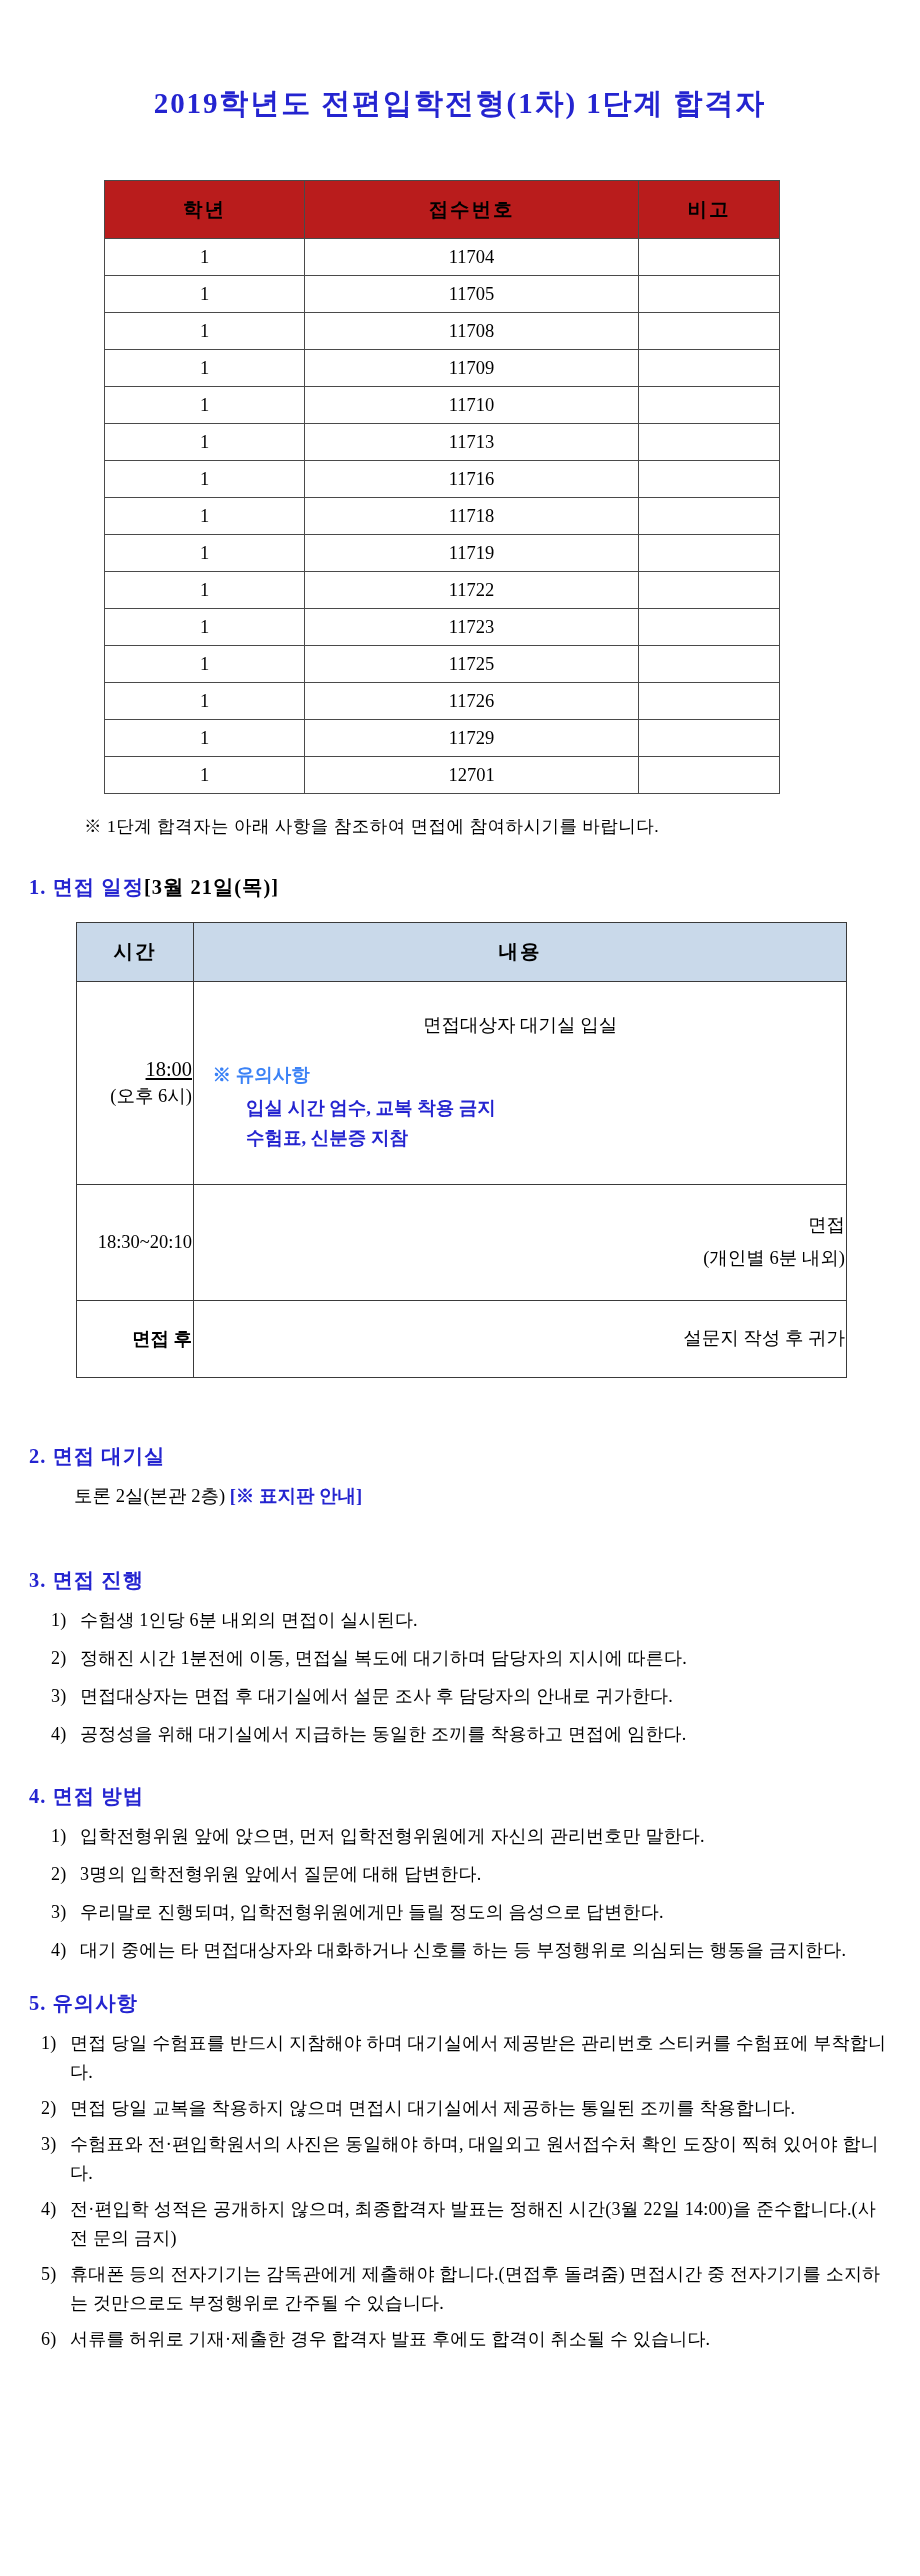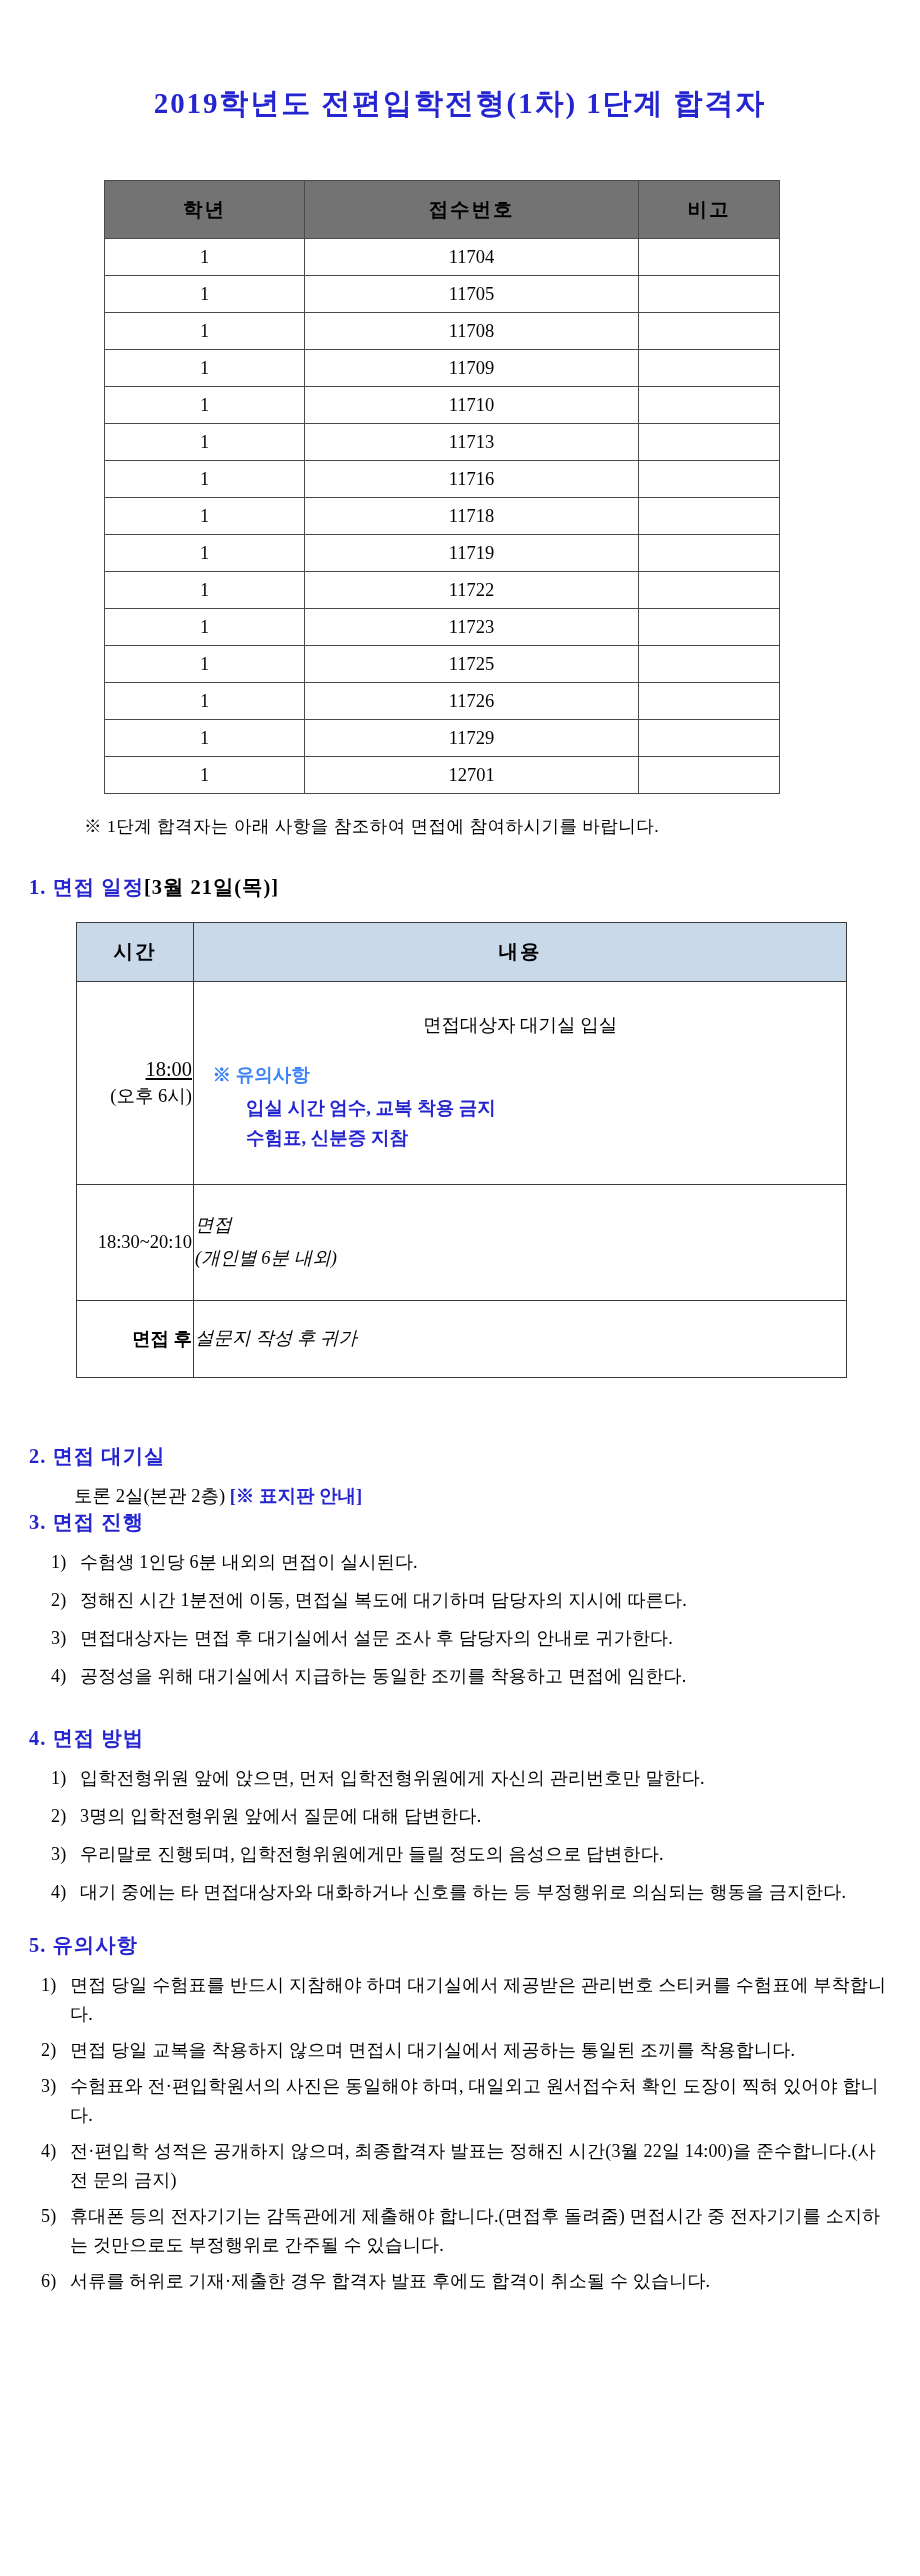--- a/index.html
+++ b/index.html
@@ -16,21 +16,21 @@
   }
 
   
   table{border-collapse:collapse;}
   .results-table{
     margin:56px 0 0 104px;width:675px;table-layout:fixed;
     border:1.9px solid #3a3a3a;
   }
   .results-table th,.results-table td{border:1px solid #4a4a4a;text-align:center;}
   .results-table th{
-    background:#737373;height:55px;font-size:19.5px;font-weight:bold;letter-spacing:1.9px;
+    background:#b91c1c;height:55px;font-size:19.5px;font-weight:bold;letter-spacing:1.9px;
   }
   .results-table td{height:34px;font-size:18.5px;}
   .col-grade{width:200px;}
   .col-number{width:334px;}
   .col-remark{width:141px;}
 
   .footnote{margin:19.5px 0 0 84px;font-size:17.5px;letter-spacing:0.5px;}
 
   
   .sec-heading{
@@ -51,36 +51,36 @@
   .sched-time{text-align:right;font-size:18.5px;vertical-align:middle;}
   .time-main{font-size:20.4px;text-decoration:underline;}
   .time-sub{font-size:18.5px;margin-top:1.9px;}
   .row-enter td{height:200px;}
   .row-interview td{height:113px;}
   .row-after td{height:74px;}
   .sched-content{vertical-align:middle;font-size:18.5px;}
   .enter-line{text-align:center;margin-bottom:25px;}
   .notice-label{color:#3b82f6;font-weight:bold;margin-left:17.5px;margin-bottom:5.8px;}
   .notice-blue{color:#2424d0;font-weight:bold;margin-left:51px;line-height:1.65;}
-  .center2{text-align:left;line-height:1.8;font-style:italic;}
+  .center2{text-align:right;line-height:1.8;}
   .bold{font-weight:bold;}
 
   .waiting-line{margin:13.6px 0 0 74px;font-size:18.5px;}
   .waiting-line .blue{color:#2424d0;font-weight:bold;}
 
   
   .item-list{margin:11.7px 0 0 0;}
   .item{
     display:flex;align-items:flex-start;
     margin:0 29px 8.8px 51px;font-size:18px;line-height:1.62;letter-spacing:0.2px;
   }
   .item .num{flex:0 0 29px;}
   .item .txt{flex:1;}
   .mt-sec2{margin-top:64px;}
-  .mt-sec3{}
+  .mt-sec3{margin-top:58px;}
   .mt-sec4{margin-top:33px;}
   .mt-sec5{margin-top:24px;}
   .notes .item{margin-left:41px;margin-bottom:6.8px;}
 </style>
 </head>
 <body>
 
 <div class="page">
 
   <div class="doc-title">2019학년도 전편입학전형(1차) 1단계 합격자</div>

